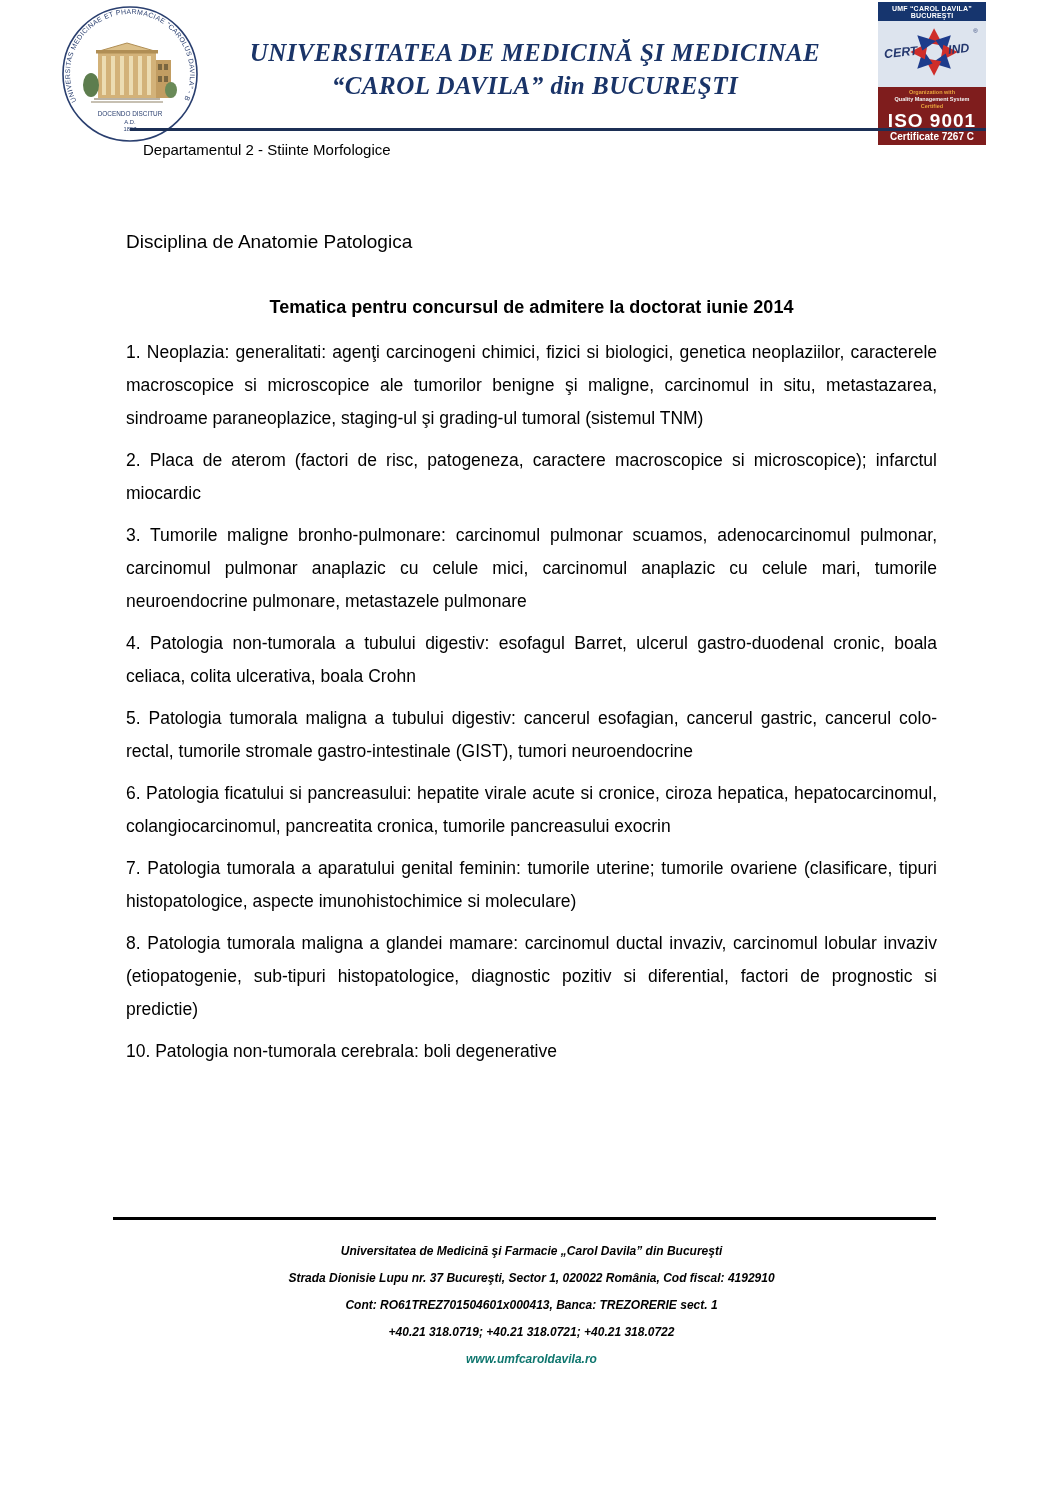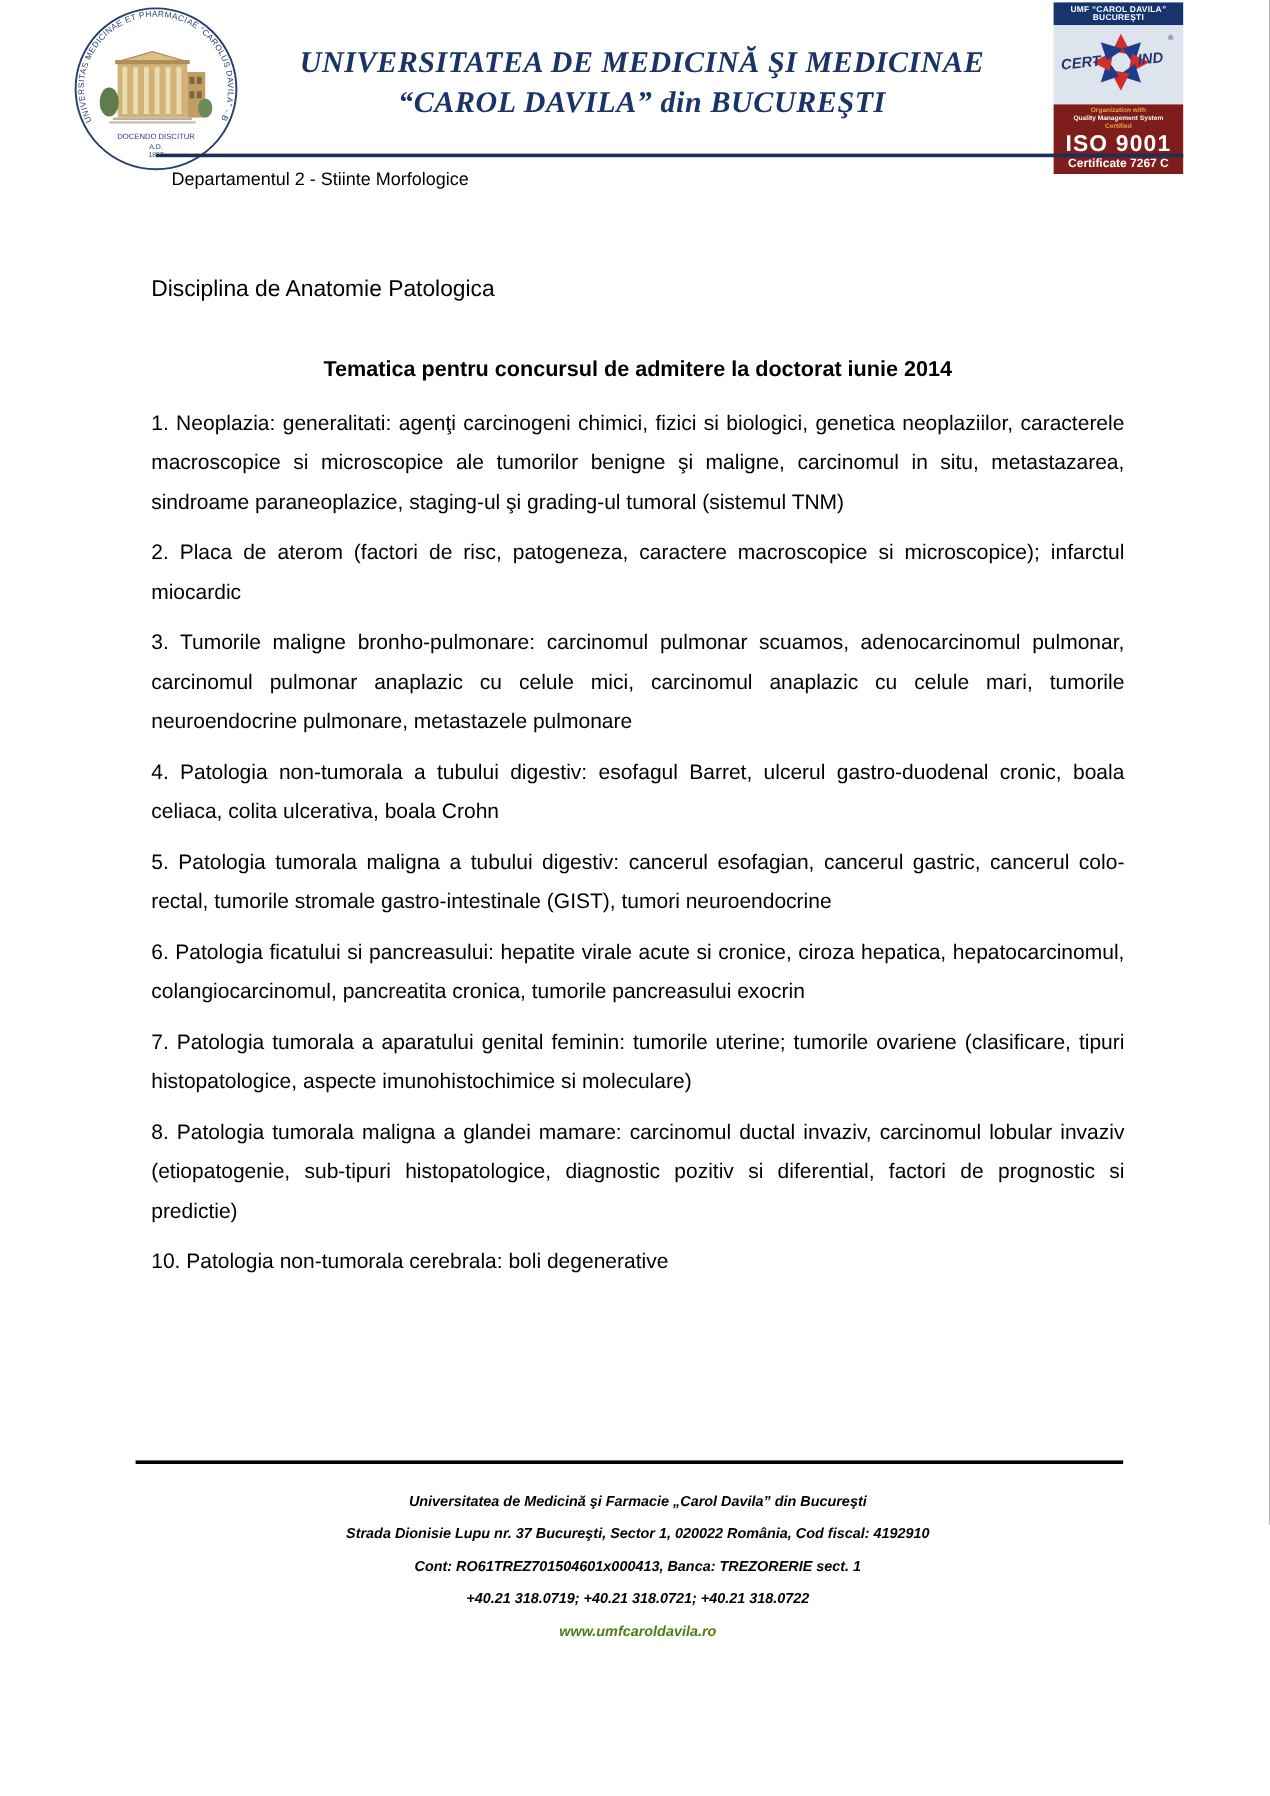--- a/index.html
+++ b/index.html
@@ -69,21 +69,21 @@
   .footer-rule {
     position:absolute; left:113px; top:1217px; width:823px; height:3px;
     background:#000;
   }
   .footer {
     position:absolute; left:126px; top:1238px; width:811px;
     text-align:center; font-style:italic; font-weight:bold;
     font-size:12px; line-height:27px;
   }
   .footer .site a, .footer .site span {
-    color:#4d7c0f; text-decoration:none; cursor:pointer;
+    color:#0f766e; text-decoration:none; cursor:pointer;
   }
 </style>
 </head>
 <body>
 
 <div class="page">
 
   <div class="seal">
     <svg viewBox="0 0 140 140" width="140" height="140">
       <circle cx="70" cy="70" r="67" fill="#ffffff" stroke="#2a3f6f" stroke-width="1.6"></circle>

